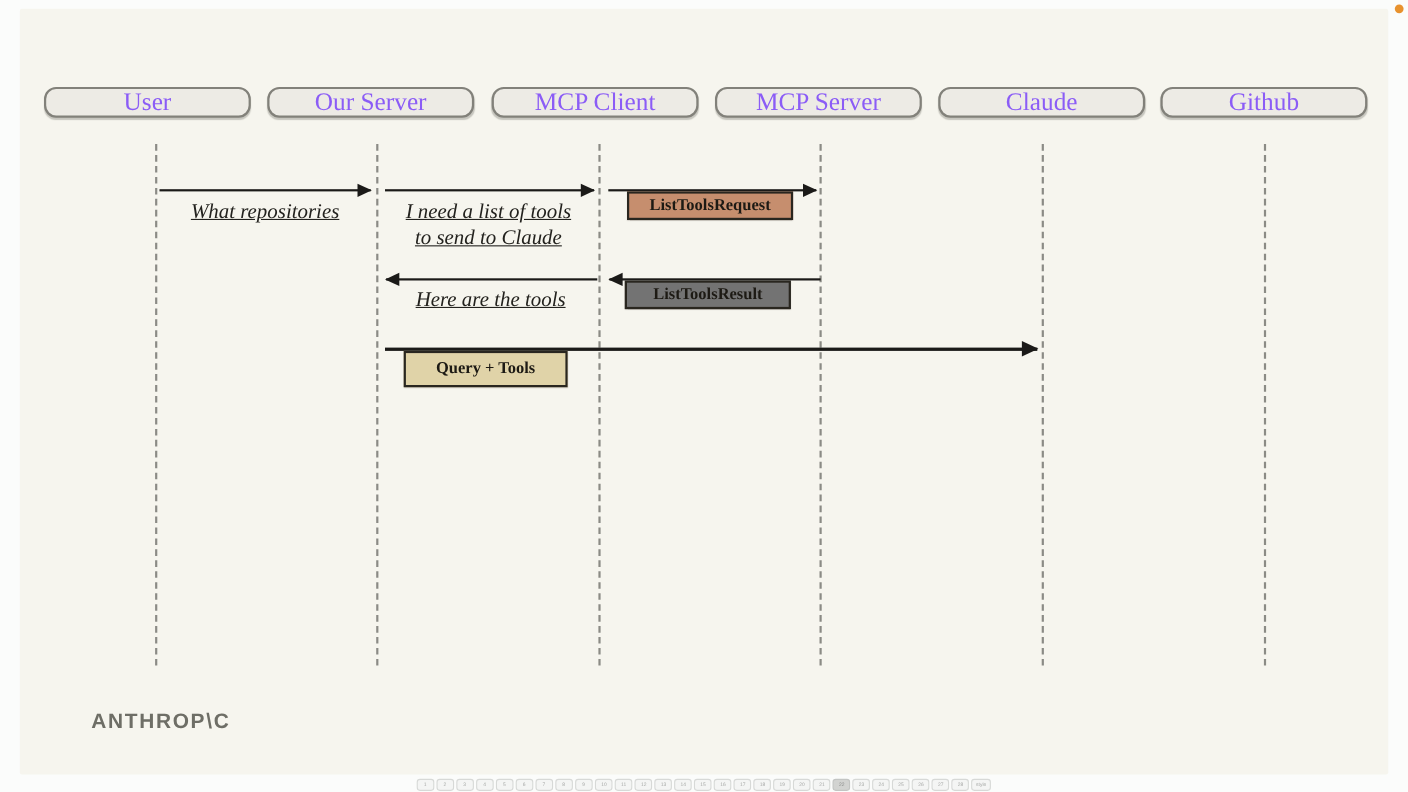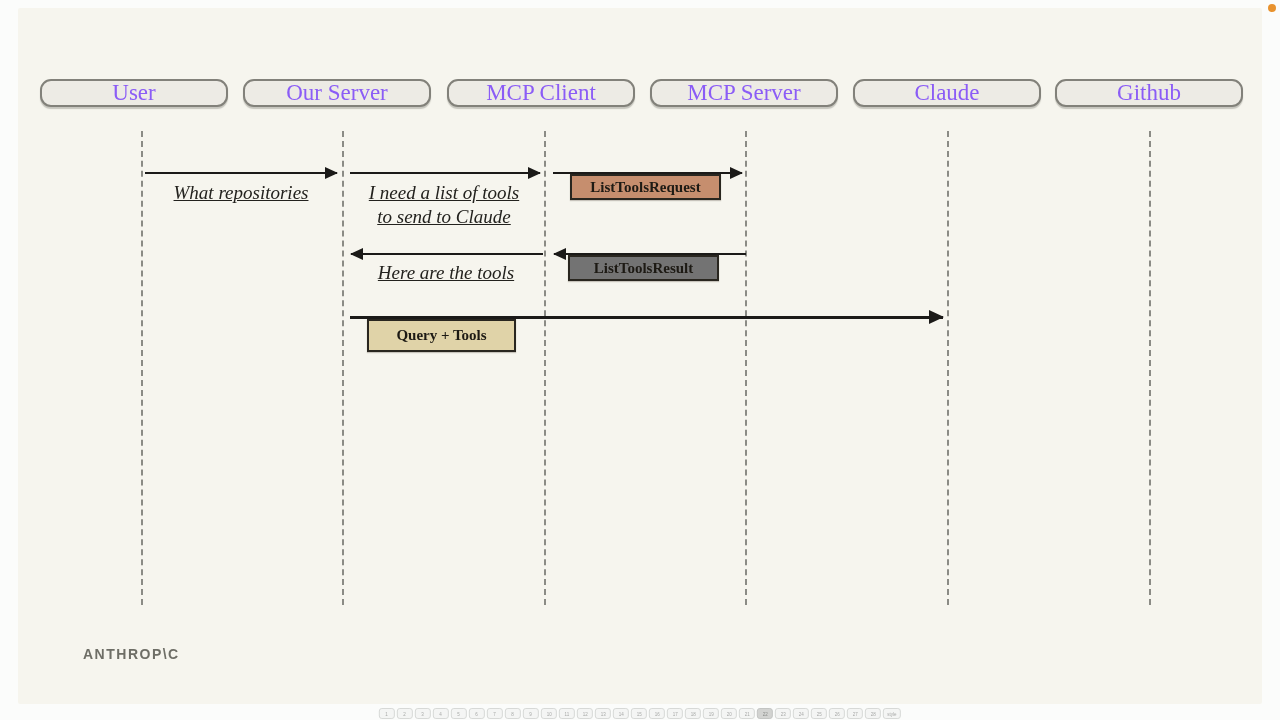--- a/index.html
+++ b/index.html
@@ -61,21 +61,21 @@
   .badge {
     position:absolute; border:2px solid #29261f;
     display:flex; align-items:center; justify-content:center;
     font-weight:bold; font-size:15px; color:#1d1a14; z-index:3;
     box-shadow:0 1px 1px rgba(90,80,70,0.3);
   }
 
   .logo {
     position:absolute; left:83px; top:646px;
     font-family:"Liberation Sans","DejaVu Sans",sans-serif;
-    font-weight:bold; font-size:14px; letter-spacing:1.5px; color:#6e6e66;
+    font-weight:bold; font-size:19px; letter-spacing:1.5px; color:#6e6e66;
   }
 
   
   .pager {
     position:absolute; left:50%; bottom:1px; transform:translateX(-50%);
     display:flex; gap:2px; align-items:center; z-index:5;
   }
   .pager-btn {
     min-width:16px; height:11px; padding:0 2px;
     background:#f4f5f4; border:1px solid #d7d9d7; border-radius:3px;

